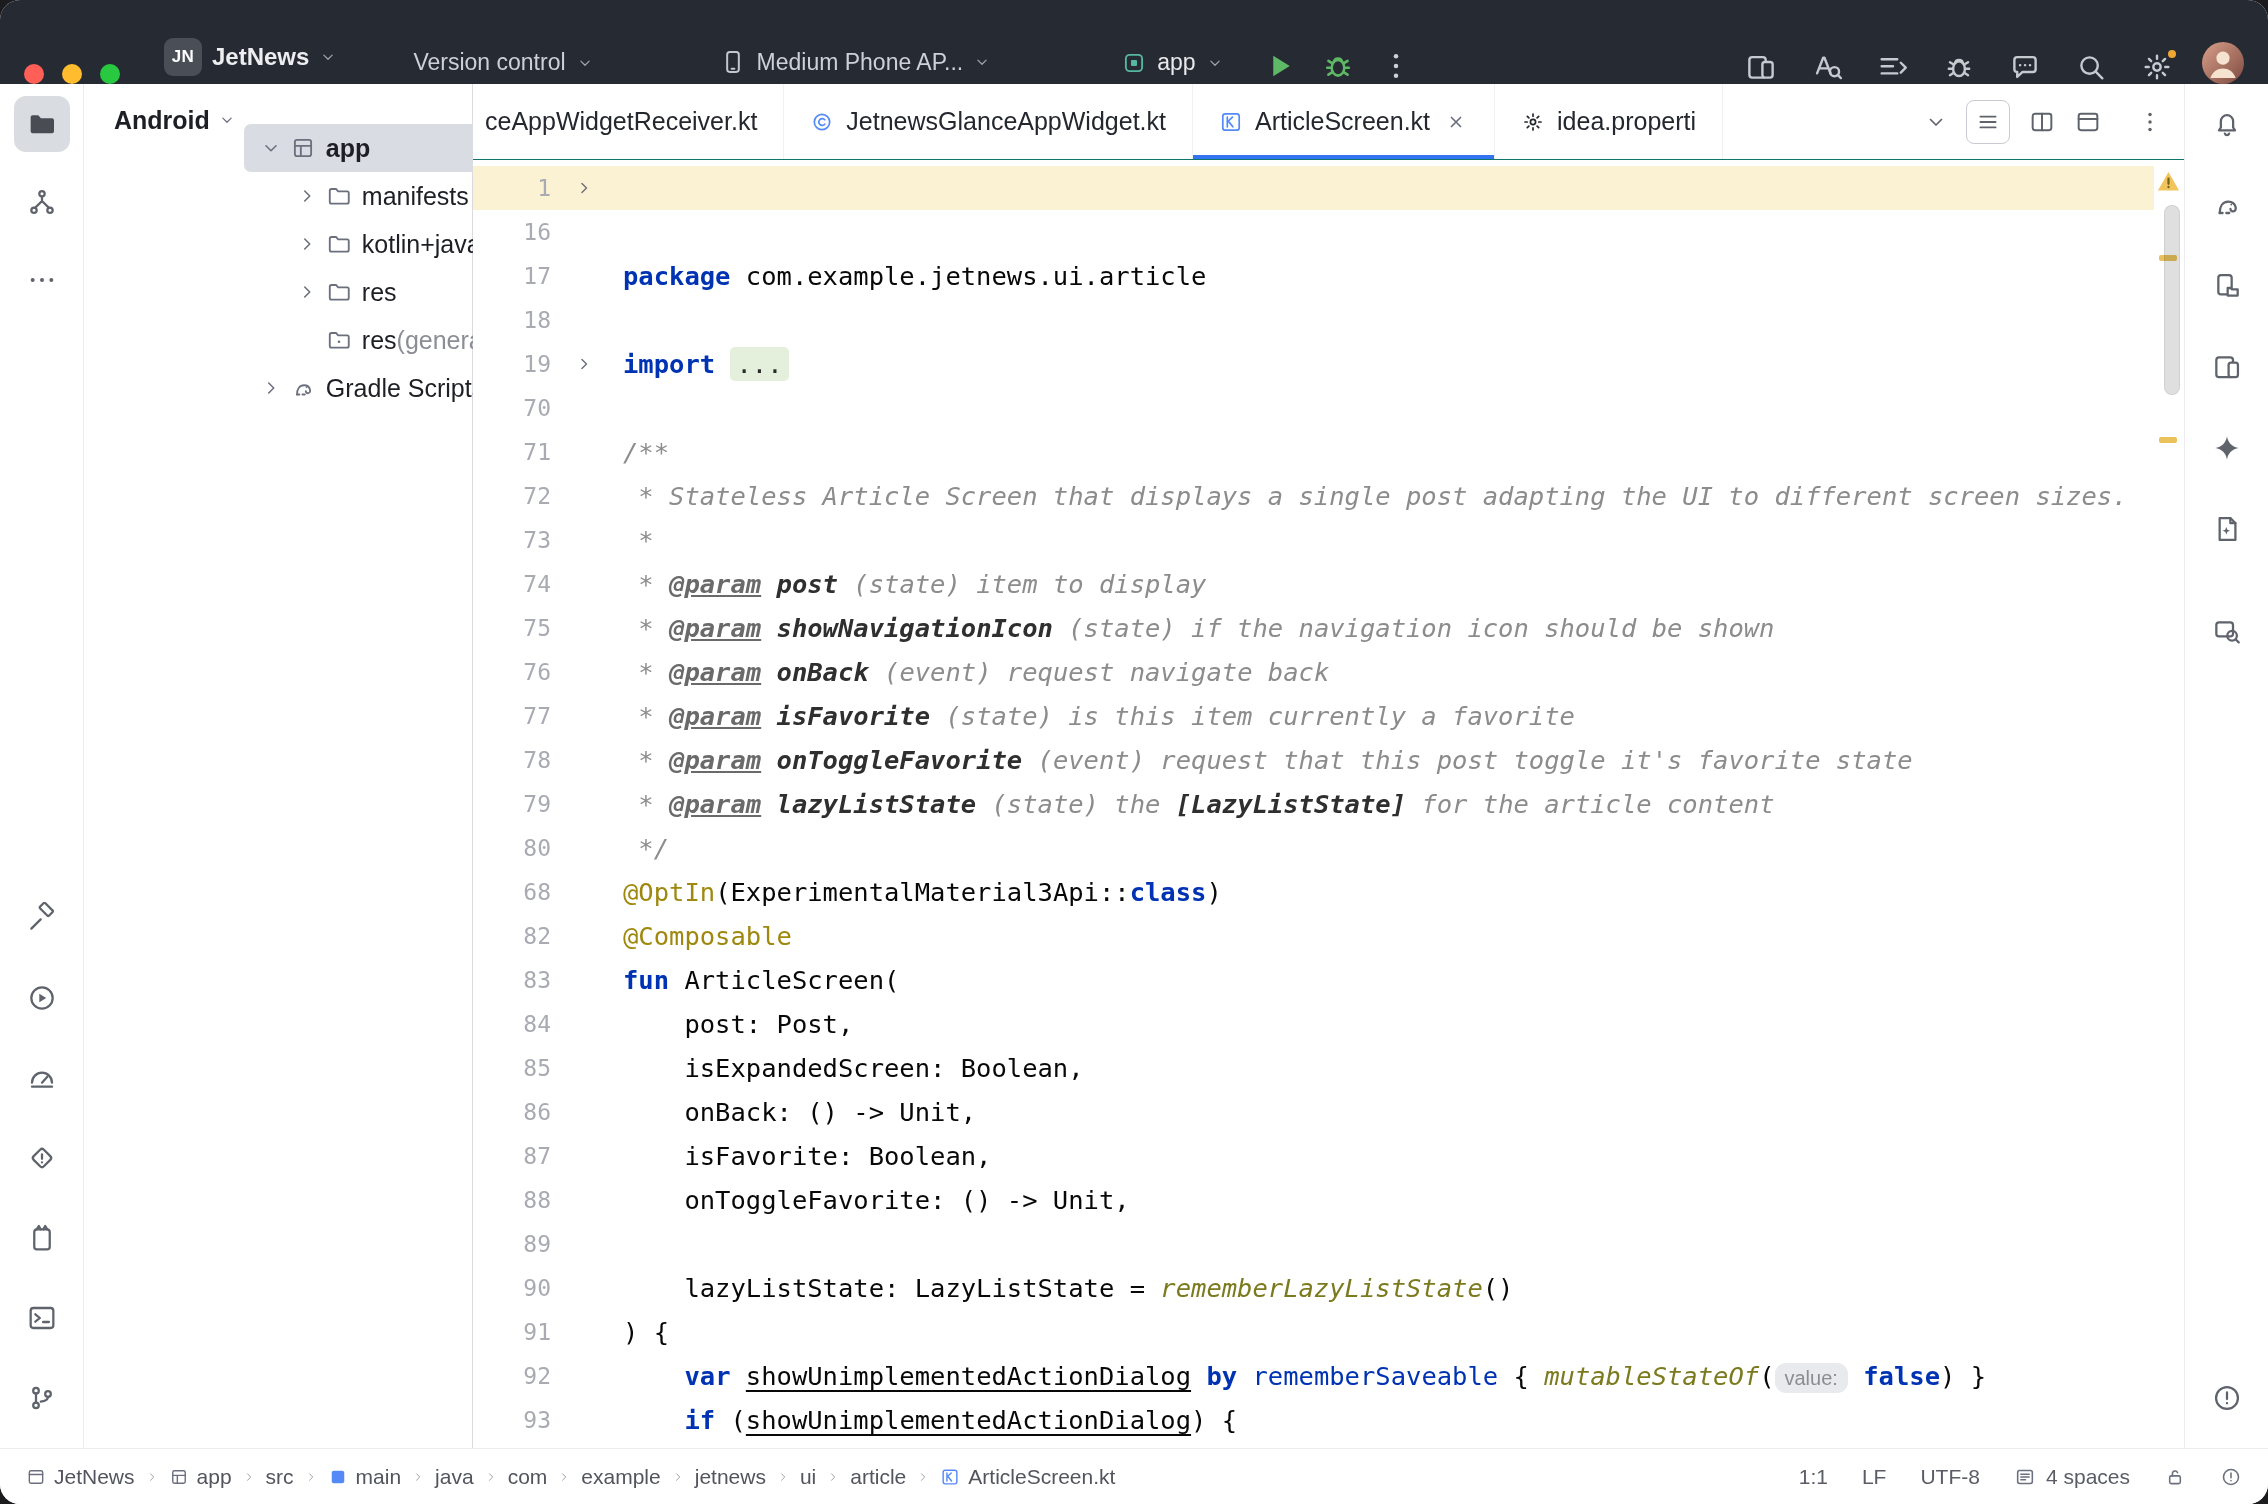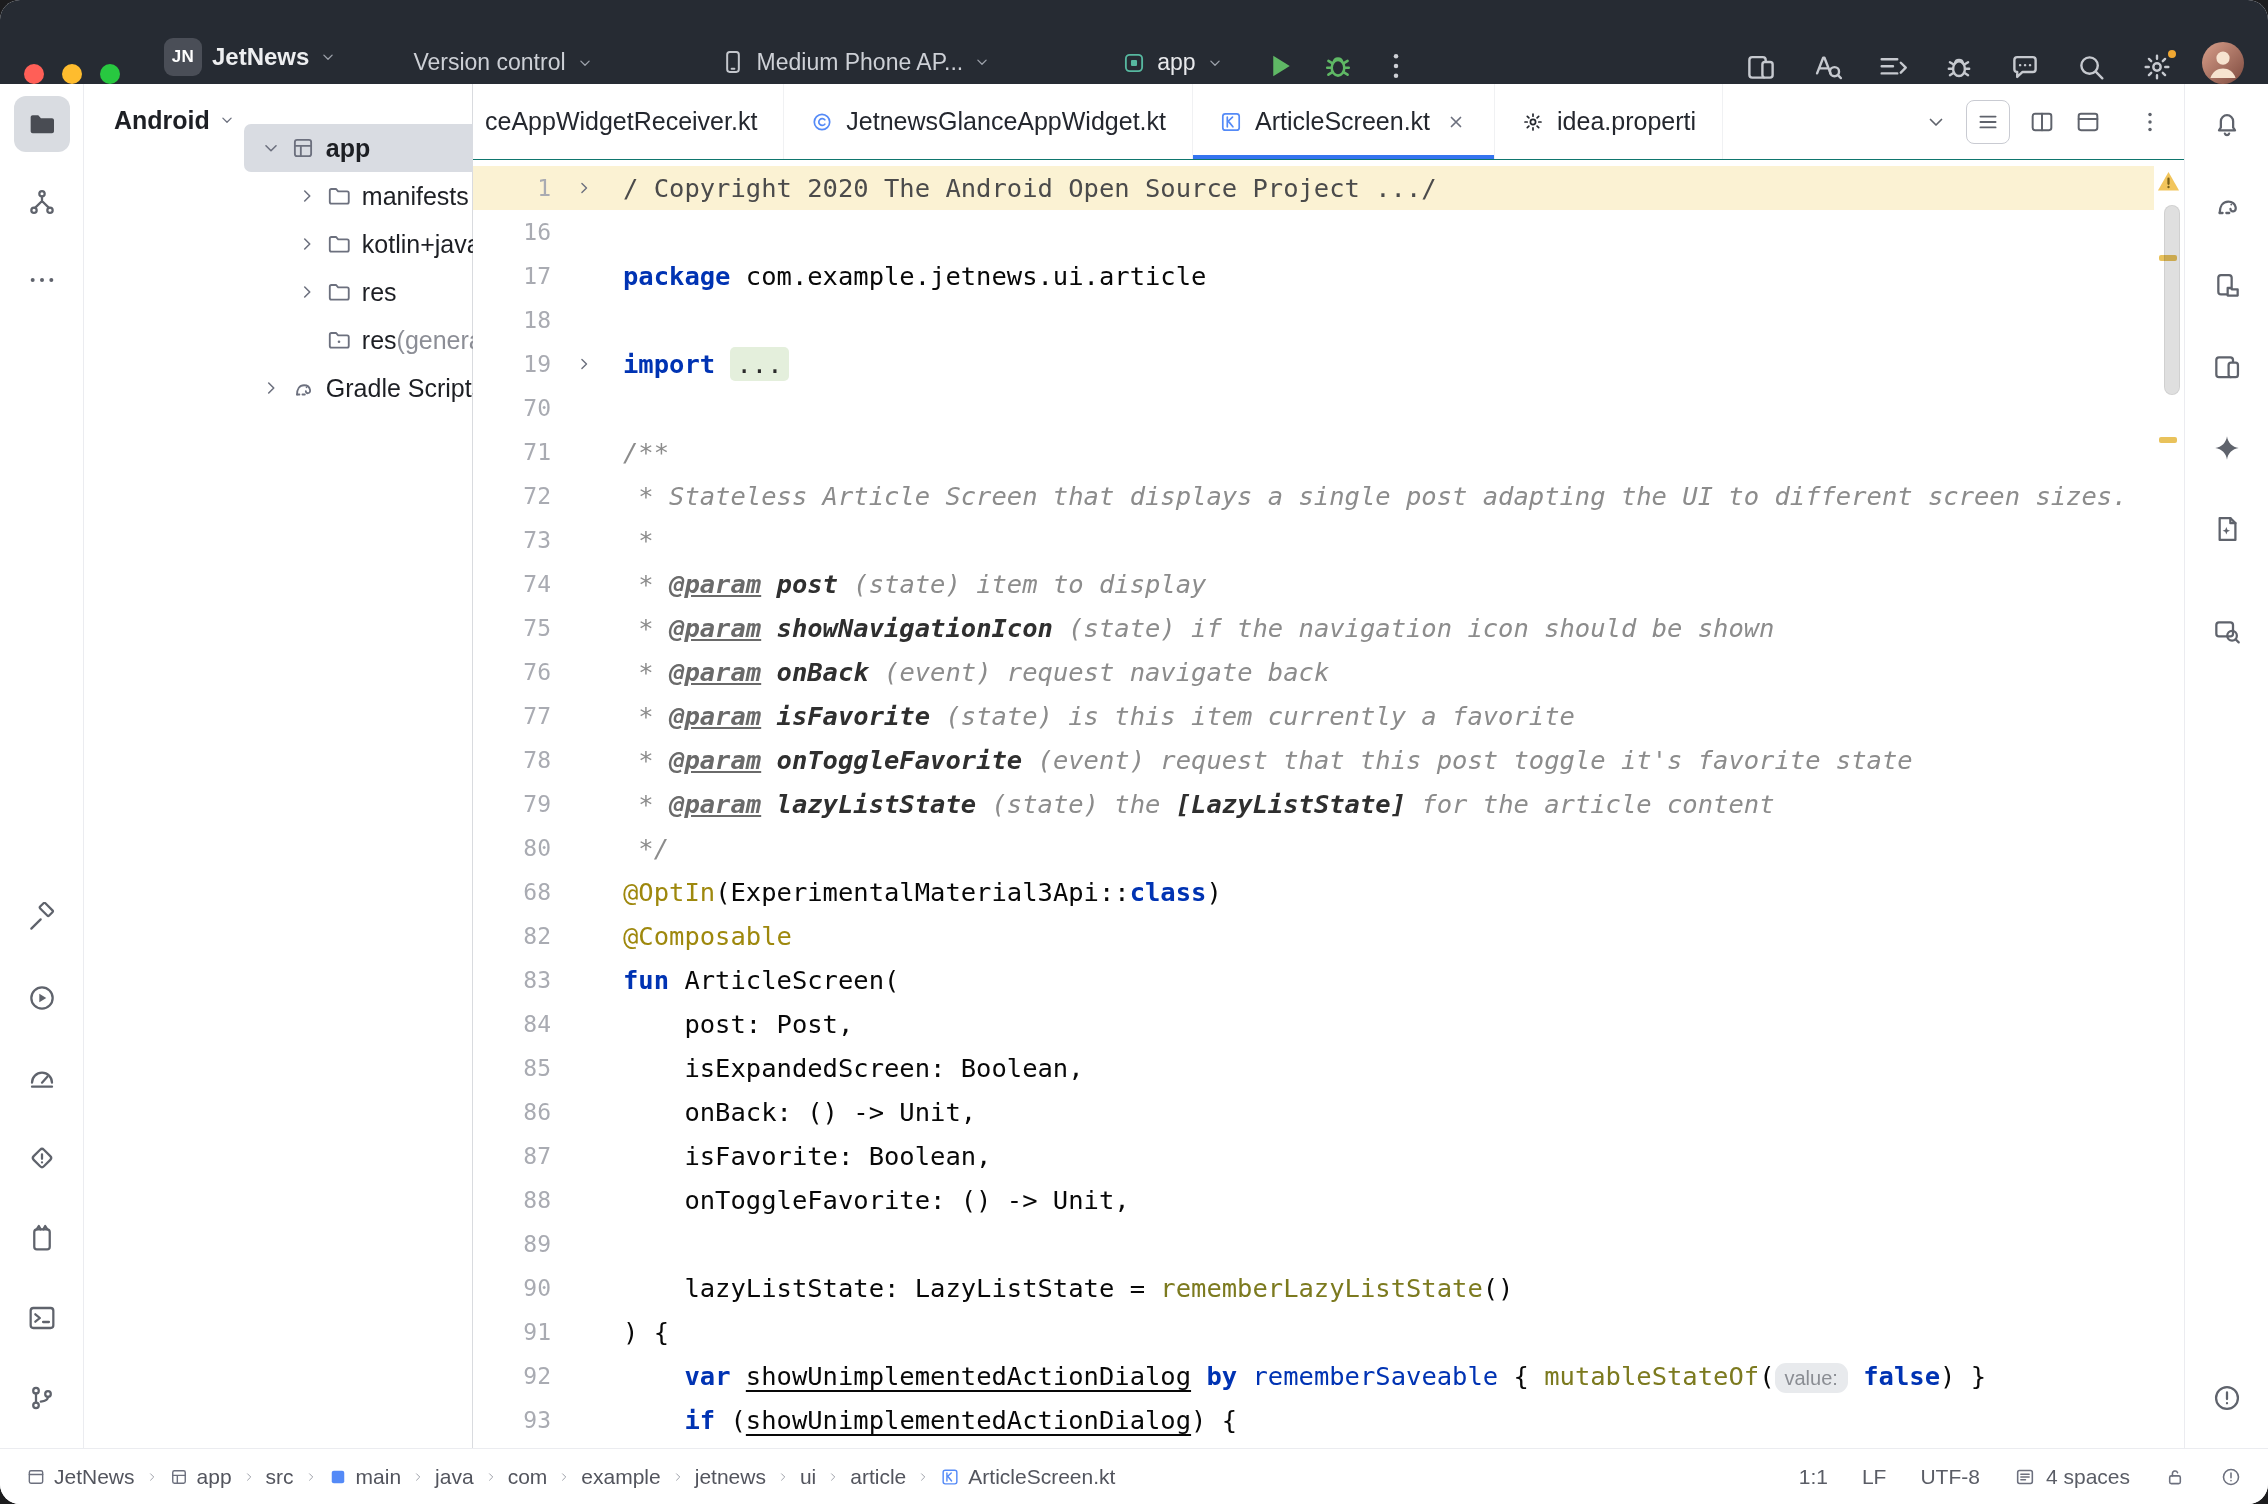--- a/index.html
+++ b/index.html
@@ -91,21 +91,21 @@
   .codetext{font:25.5px/44px "DejaVu Sans Mono",monospace;padding-left:6px;}
   .s-kw{color:#0033B3;font-weight:600;}
   .s-pl{color:#080808;}
   .s-cm{color:#8C8C8C;font-style:italic;}
   .s-tag{color:#6A6A6A;font-weight:700;font-style:italic;text-decoration:underline;}
   .s-pn{color:#2F2F2F;font-weight:700;font-style:italic;}
   .s-db{color:#2F2F2F;font-weight:700;font-style:italic;}
   .s-ann{color:#9E880D;}
   .s-fold{background:#E4EFDC;border-radius:5px;padding:2px 6px;color:#2A2A2A;}
   .s-fl{color:#4B4B4B;}
-  .s-fn{color:#7C7A1F;}
+  .s-fn{color:#7C7A1F;font-style:italic;}
   .s-bl{color:#0033B3;}
   .s-un{color:#080808;text-decoration:underline;text-underline-offset:5px;}
   .s-hint{display:inline-block;font-family:"Liberation Sans",sans-serif;font-size:20px;line-height:20px;
           background:#E8EAED;color:#8A8D93;border-radius:11px;padding:5px 10px;vertical-align:middle;
           font-style:normal;}
 
   .scroll-col{width:30px;flex:0 0 30px;position:relative;}
   .warn-widget{position:absolute;top:8px;left:1px;width:27px;height:27px;}
   .scroll-thumb{position:absolute;right:4px;top:45px;width:16px;height:190px;background:#00000020;
                 border:1px solid #00000012;border-radius:8px;}
@@ -488,21 +488,21 @@
                 <circle cx="12" cy="12" r="1.5" fill="currentColor" stroke="none"></circle>
                 <circle cx="12" cy="18.5" r="1.5" fill="currentColor" stroke="none"></circle>
               </svg>
             </span>
           </div>
       </div>
       <div class="code-wrap">
         <div class="code-area" id="code">
             <div class="crow hl"><span class="ln">1</span><span class="foldcol icon"><svg viewBox="0 0 24 24" fill="none" stroke="currentColor" stroke-width="1.7" stroke-linecap="round" stroke-linejoin="round">
                   <path d="M9.5 6.5L15 12l-5.5 5.5"></path>
-                </svg></span><span class="codetext"><span class="s-fl">/ Copyright 2020 The Android Open Source Project .../</span></span></div>
+                </svg></span></div>
             <div class="crow"><span class="ln">16</span><span class="foldcol icon"></span><span class="codetext"></span></div>
             <div class="crow"><span class="ln">17</span><span class="foldcol icon"></span><span class="codetext"><span class="s-kw">package</span><span class="s-pl"> com.example.jetnews.ui.article</span></span></div>
             <div class="crow"><span class="ln">18</span><span class="foldcol icon"></span><span class="codetext"></span></div>
             <div class="crow"><span class="ln">19</span><span class="foldcol icon"><svg viewBox="0 0 24 24" fill="none" stroke="currentColor" stroke-width="1.7" stroke-linecap="round" stroke-linejoin="round">
                   <path d="M9.5 6.5L15 12l-5.5 5.5"></path>
                 </svg></span><span class="codetext"><span class="s-kw">import</span><span class="s-pl"> </span><span class="s-fold">...</span></span></div>
             <div class="crow"><span class="ln">70</span><span class="foldcol icon"></span><span class="codetext"></span></div>
             <div class="crow"><span class="ln">71</span><span class="foldcol icon"></span><span class="codetext"><span class="s-cm">/**</span></span></div>
             <div class="crow"><span class="ln">72</span><span class="foldcol icon"></span><span class="codetext"><span class="s-cm"> * Stateless Article Screen that displays a single post adapting the UI to different screen sizes.</span></span></div>
             <div class="crow"><span class="ln">73</span><span class="foldcol icon"></span><span class="codetext"><span class="s-cm"> *</span></span></div>

